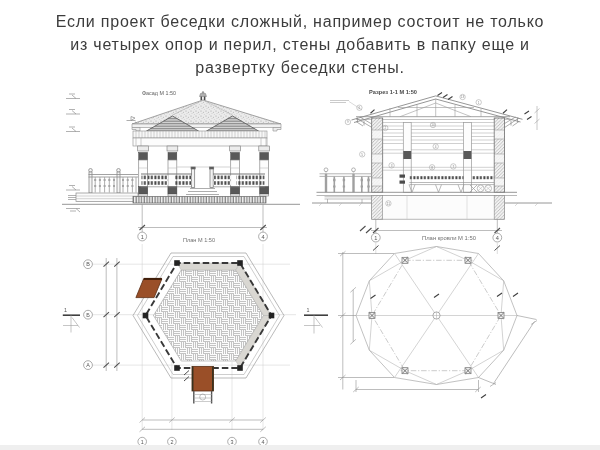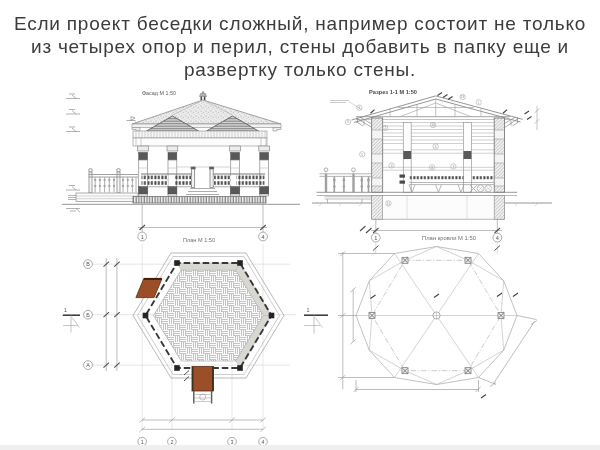--- a/index.html
+++ b/index.html
@@ -1,27 +1,27 @@
 <!DOCTYPE html>
 <html><head><meta charset="utf-8">
 <style>
 html,body{margin:0;padding:0;background:#fff}
 #page{position:relative;width:600px;height:450px;overflow:hidden;background:#fff;font-family:"Liberation Sans",sans-serif}
-.hdr{position:absolute;left:0;width:600px;text-align:center;color:#3c3c3c;font-size:19px;letter-spacing:0.78px;white-space:nowrap}
+.hdr{position:absolute;left:0;width:600px;text-align:center;color:#3c3c3c;font-size:16px;letter-spacing:0.78px;white-space:nowrap}
 svg{position:absolute;left:0;top:0}
 svg text{font-family:"Liberation Sans",sans-serif}
 </style></head>
 <body>
 <div id="page">
 
 <div class="hdr" style="top:12.5px">Если проект беседки сложный, например состоит не только</div>
 
 <div class="hdr" style="top:35.5px">из четырех опор и перил, стены добавить в папку еще и</div>
 
-<div class="hdr" style="top:58.5px">развертку только стены.</div>
+<div class="hdr" style="top:58.5px">развертку беседки стены.</div>
 <svg width="600" height="450" viewBox="0 0 600 450">
 <defs>
 <pattern id="stip" width="5" height="5" patternUnits="userSpaceOnUse">
   <rect width="5" height="5" fill="#ebebeb"></rect>
   <circle cx="1" cy="1" r="0.55" fill="#9d9d9d"></circle>
   <circle cx="3.4" cy="2.2" r="0.5" fill="#aaaaaa"></circle>
   <circle cx="2" cy="3.6" r="0.45" fill="#a2a2a2"></circle>
   <circle cx="4.3" cy="4.4" r="0.4" fill="#b2b2b2"></circle>
 </pattern>
 <pattern id="weave" width="12" height="12" patternUnits="userSpaceOnUse">

